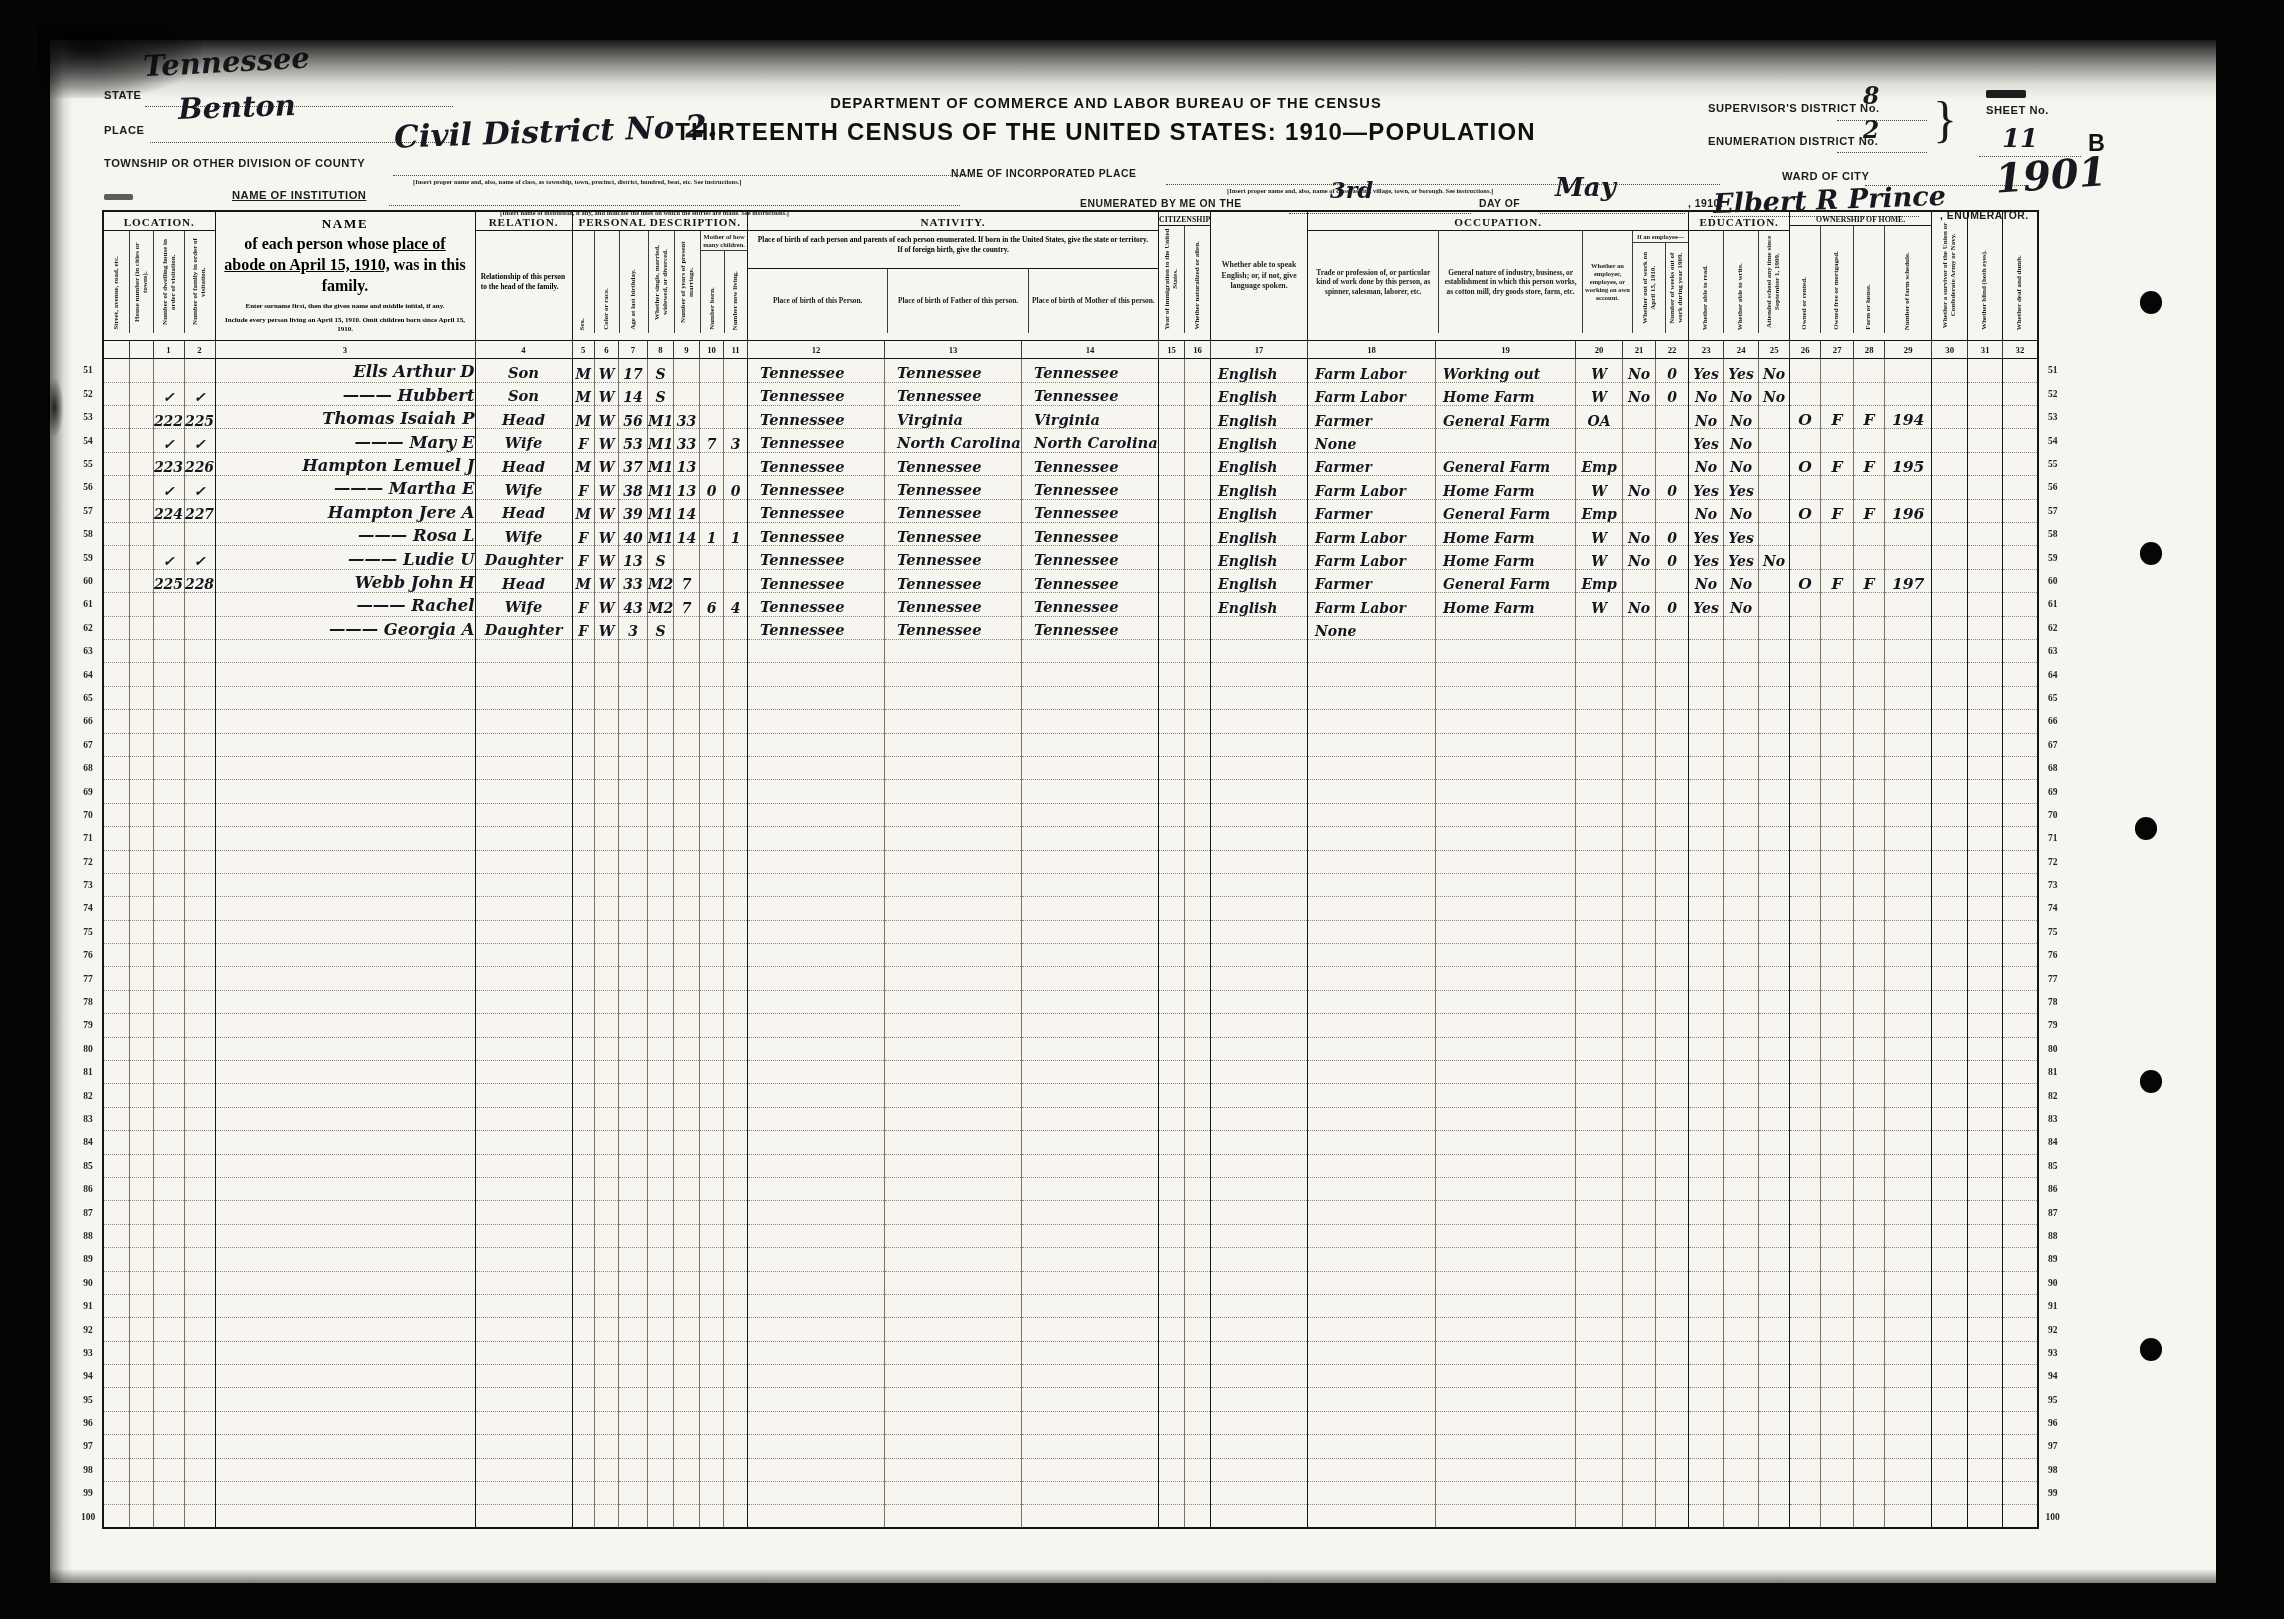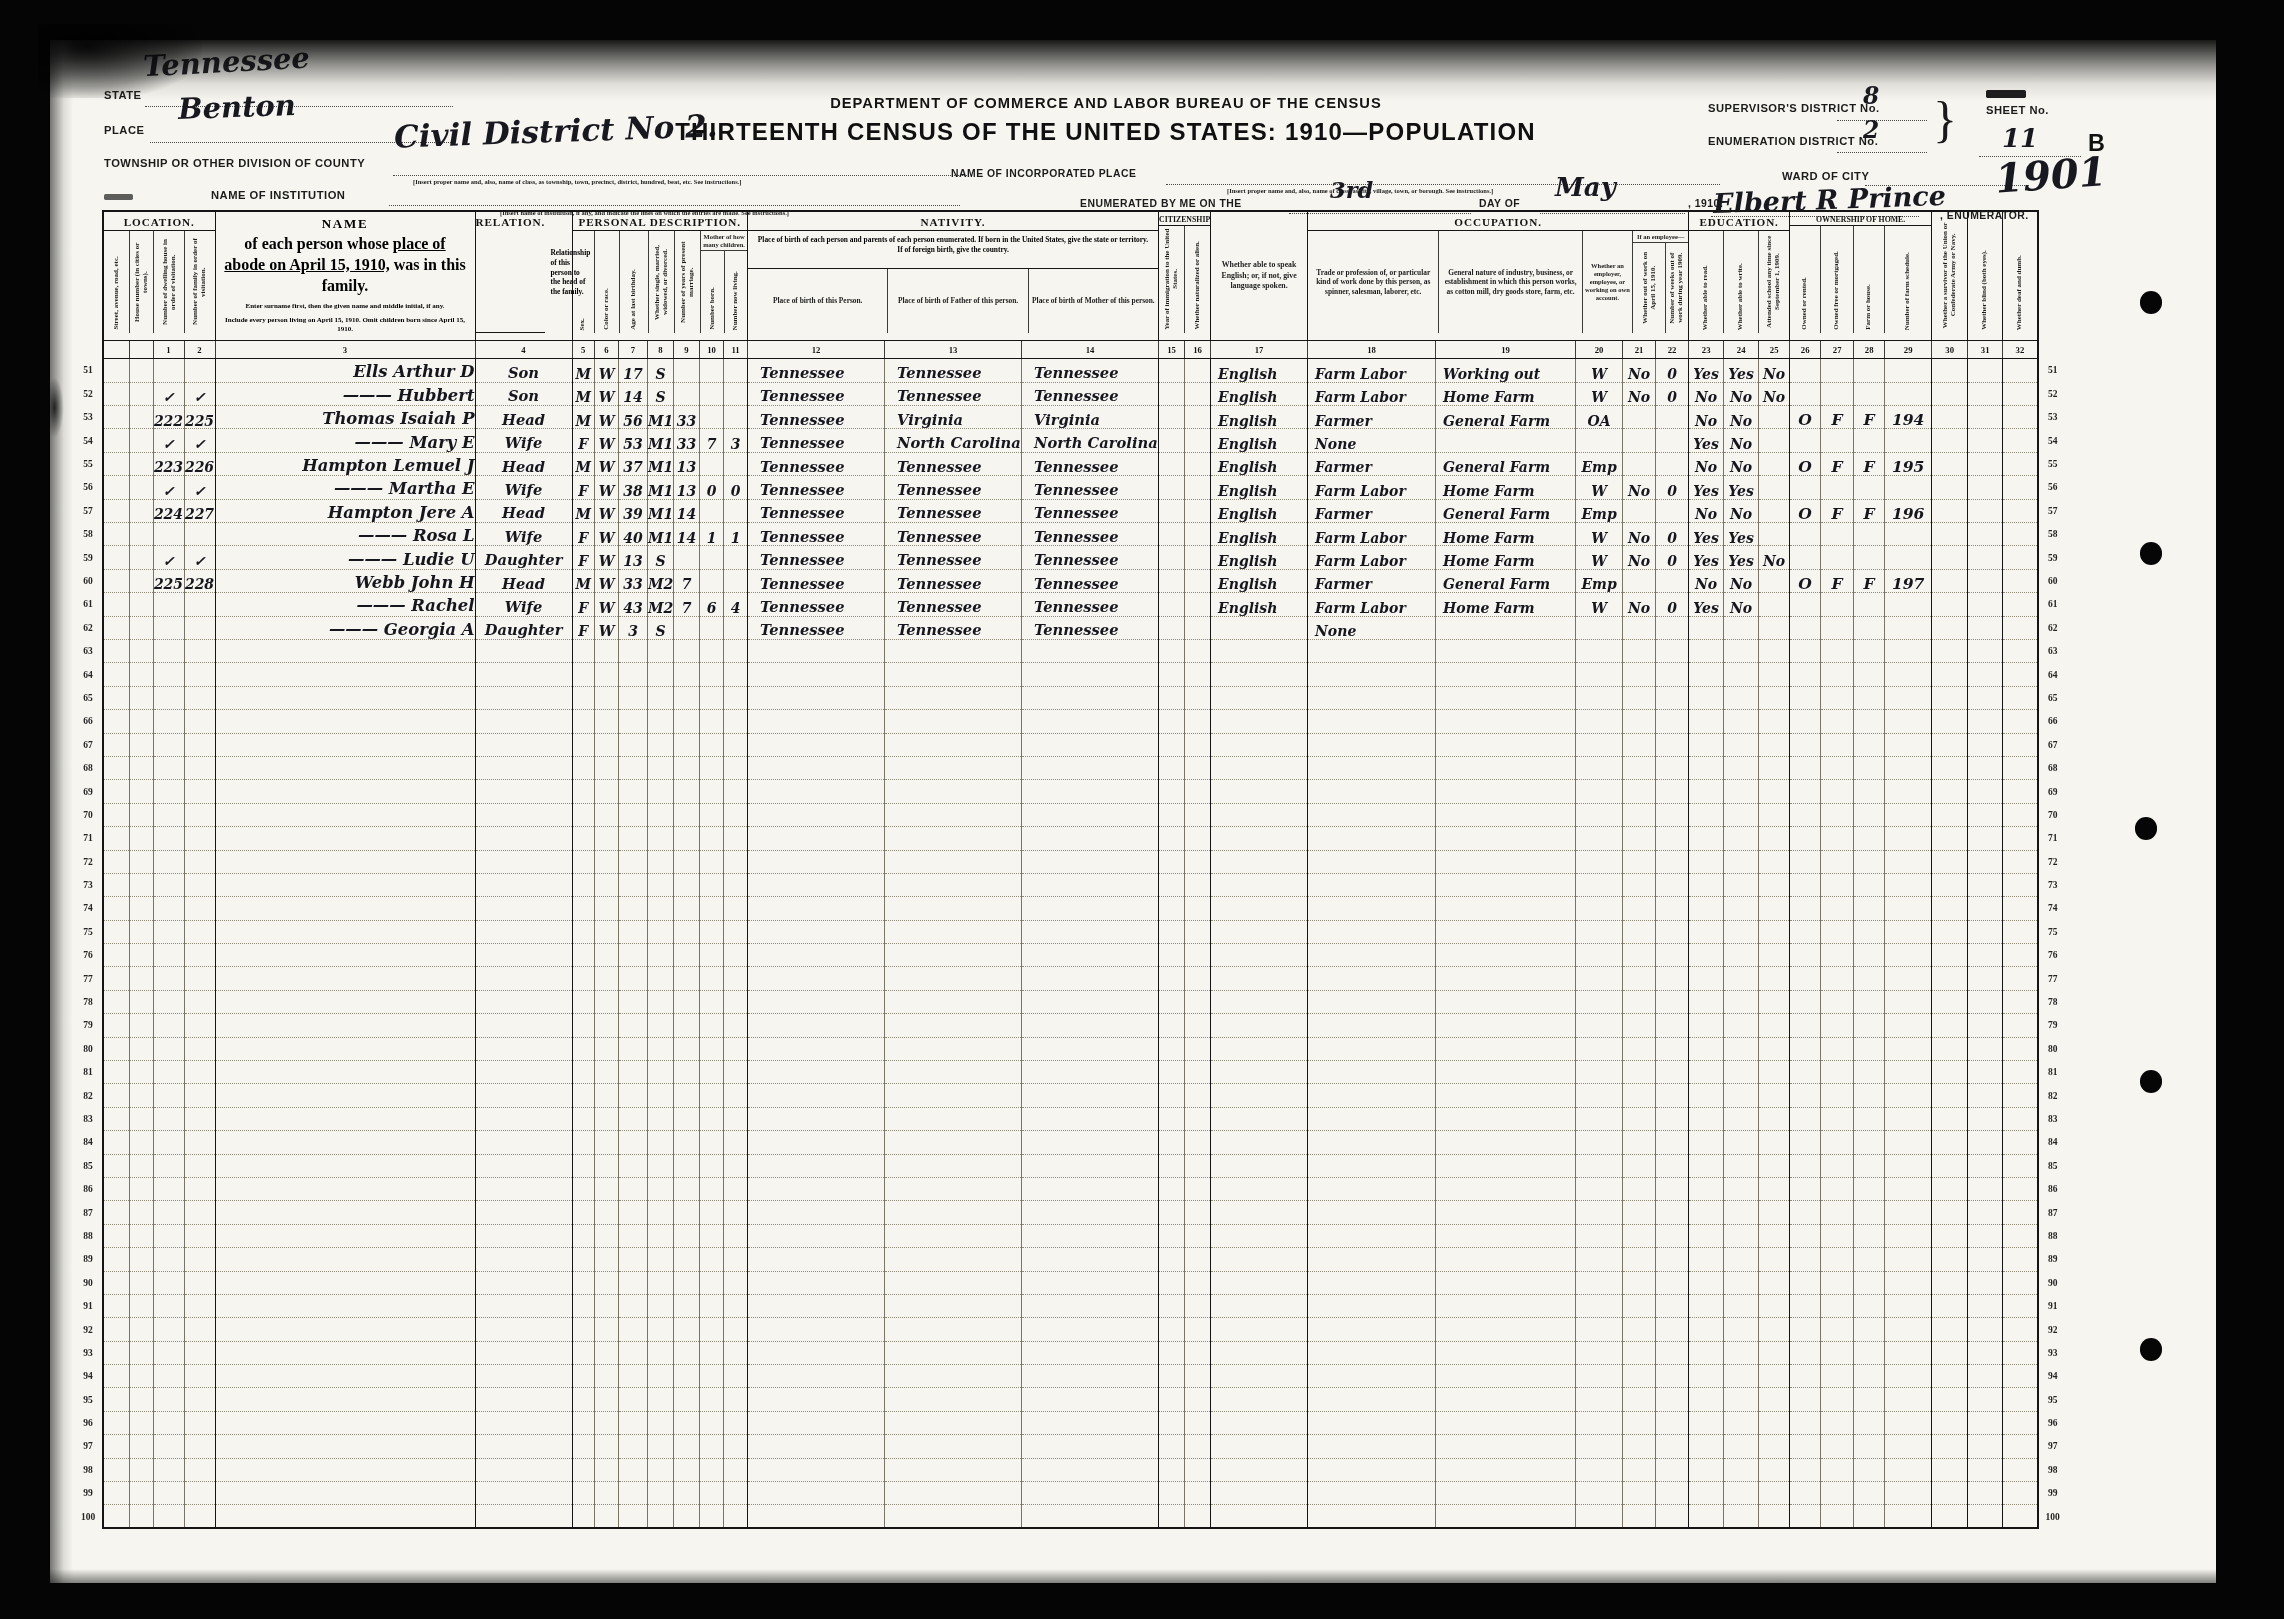--- a/index.html
+++ b/index.html
@@ -95,21 +95,21 @@
   .block .blk-lbl{font-size:6.5px;font-weight:bold;text-align:center;border-bottom:0.9px solid #3c3c38;
       padding:1.7px 0.9px;line-height:1.2;color:#1c1c1c;}
   .block .blk-cols{flex:1;display:flex;min-height:0;}
   .block .blk-cols .vcell + .vcell{border-left:0.9px solid #3c3c38;}
 
   .namebox{height:121px;display:flex;flex-direction:column;justify-content:flex-start;padding:3.5px 7px;}
   .nb1{text-align:center;font-weight:bold;font-size:13px;letter-spacing:1.7px;}
   .nb2{margin:2.6px 0 0;text-align:center;font-weight:bold;font-size:16px;line-height:1.3;}
   .nb2 .u{text-decoration:underline;}
   .nb3{margin:5.2px 0 0;text-align:center;font-weight:bold;font-size:7px;line-height:1.3;}
-  .relbox{height:121px;display:flex;flex-direction:row;padding:0;}
+  .relbox{height:121px;display:flex;flex-direction:column;padding:0;}
   .relbox .nb1{border-bottom:0.9px solid #151515;padding:3.5px 0 2.6px;font-size:11.2px;letter-spacing:0.9px;}
   .relbox .reldesc{flex:1;display:flex;align-items:center;justify-content:flex-start;text-align:left;
       font-size:7.4px;font-weight:bold;padding:3.5px 5.2px;line-height:1.35;}
   .natdesc{border-bottom:0.9px solid #151515;font-size:7.4px;font-weight:bold;text-align:center;
       padding:3.5px 8.7px;line-height:1.35;height:38px;box-sizing:border-box;}
   .c17box{height:121px;display:flex;align-items:center;justify-content:center;text-align:center;
       font-size:7.8px;font-weight:bold;padding:3.5px;line-height:1.4;color:#1c1c1c;}
 
   
   .numrow td{height:17.3px;border:0.9px solid #3c3c38;border-bottom:1.7px solid #151515;
@@ -151,21 +151,21 @@
   <span class="lbl" style="left:54px;top:84px;">PLACE</span>
   <span class="dotline" style="left:100px;top:102px;width:303px;"></span>
   <span class="hwrit hw-county">Benton</span>
 
   <span class="lbl" style="left:54px;top:117px;">TOWNSHIP OR OTHER DIVISION OF COUNTY</span>
   <span class="dotline" style="left:343px;top:135px;width:574px;"></span>
   <span class="hwrit hw-township">Civil District No 2.</span>
   <span class="tinynote" style="left:363px;top:138px;">[Insert proper name and, also, name of class, as township, town, precinct, district, hundred, beat, etc.   See instructions.]</span>
 
   <span class="code-smudge" style="left:54px;top:154px;width:29px;height:6px;opacity:.7;"></span>
-  <span class="lbl" style="left:161px;top:149px;">NAME OF INSTITUTION</span>
+  <span class="lbl" style="left:182px;top:149px;text-decoration:underline;">NAME OF INSTITUTION</span>
   <span class="dotline" style="left:339px;top:165px;width:571px;"></span>
   <span class="tinynote" style="left:450px;top:169px;">[Insert name of institution, if any, and indicate the lines on which the entries are made.   See instructions.]</span>
 
   <div class="dept">DEPARTMENT OF COMMERCE AND LABOR BUREAU OF THE CENSUS</div>
   <div class="title">THIRTEENTH CENSUS OF THE UNITED STATES: 1910—POPULATION</div>
 
   <span class="lbl lbl-sm" style="left:901px;top:128px;">NAME OF INCORPORATED PLACE</span>
   <span class="dotline" style="left:1116px;top:144px;width:554px;"></span>
   <span class="tinynote" style="left:1177px;top:147px;">[Insert proper name and, also, name of class, as city, village, town, or borough.   See instructions.]</span>
 

